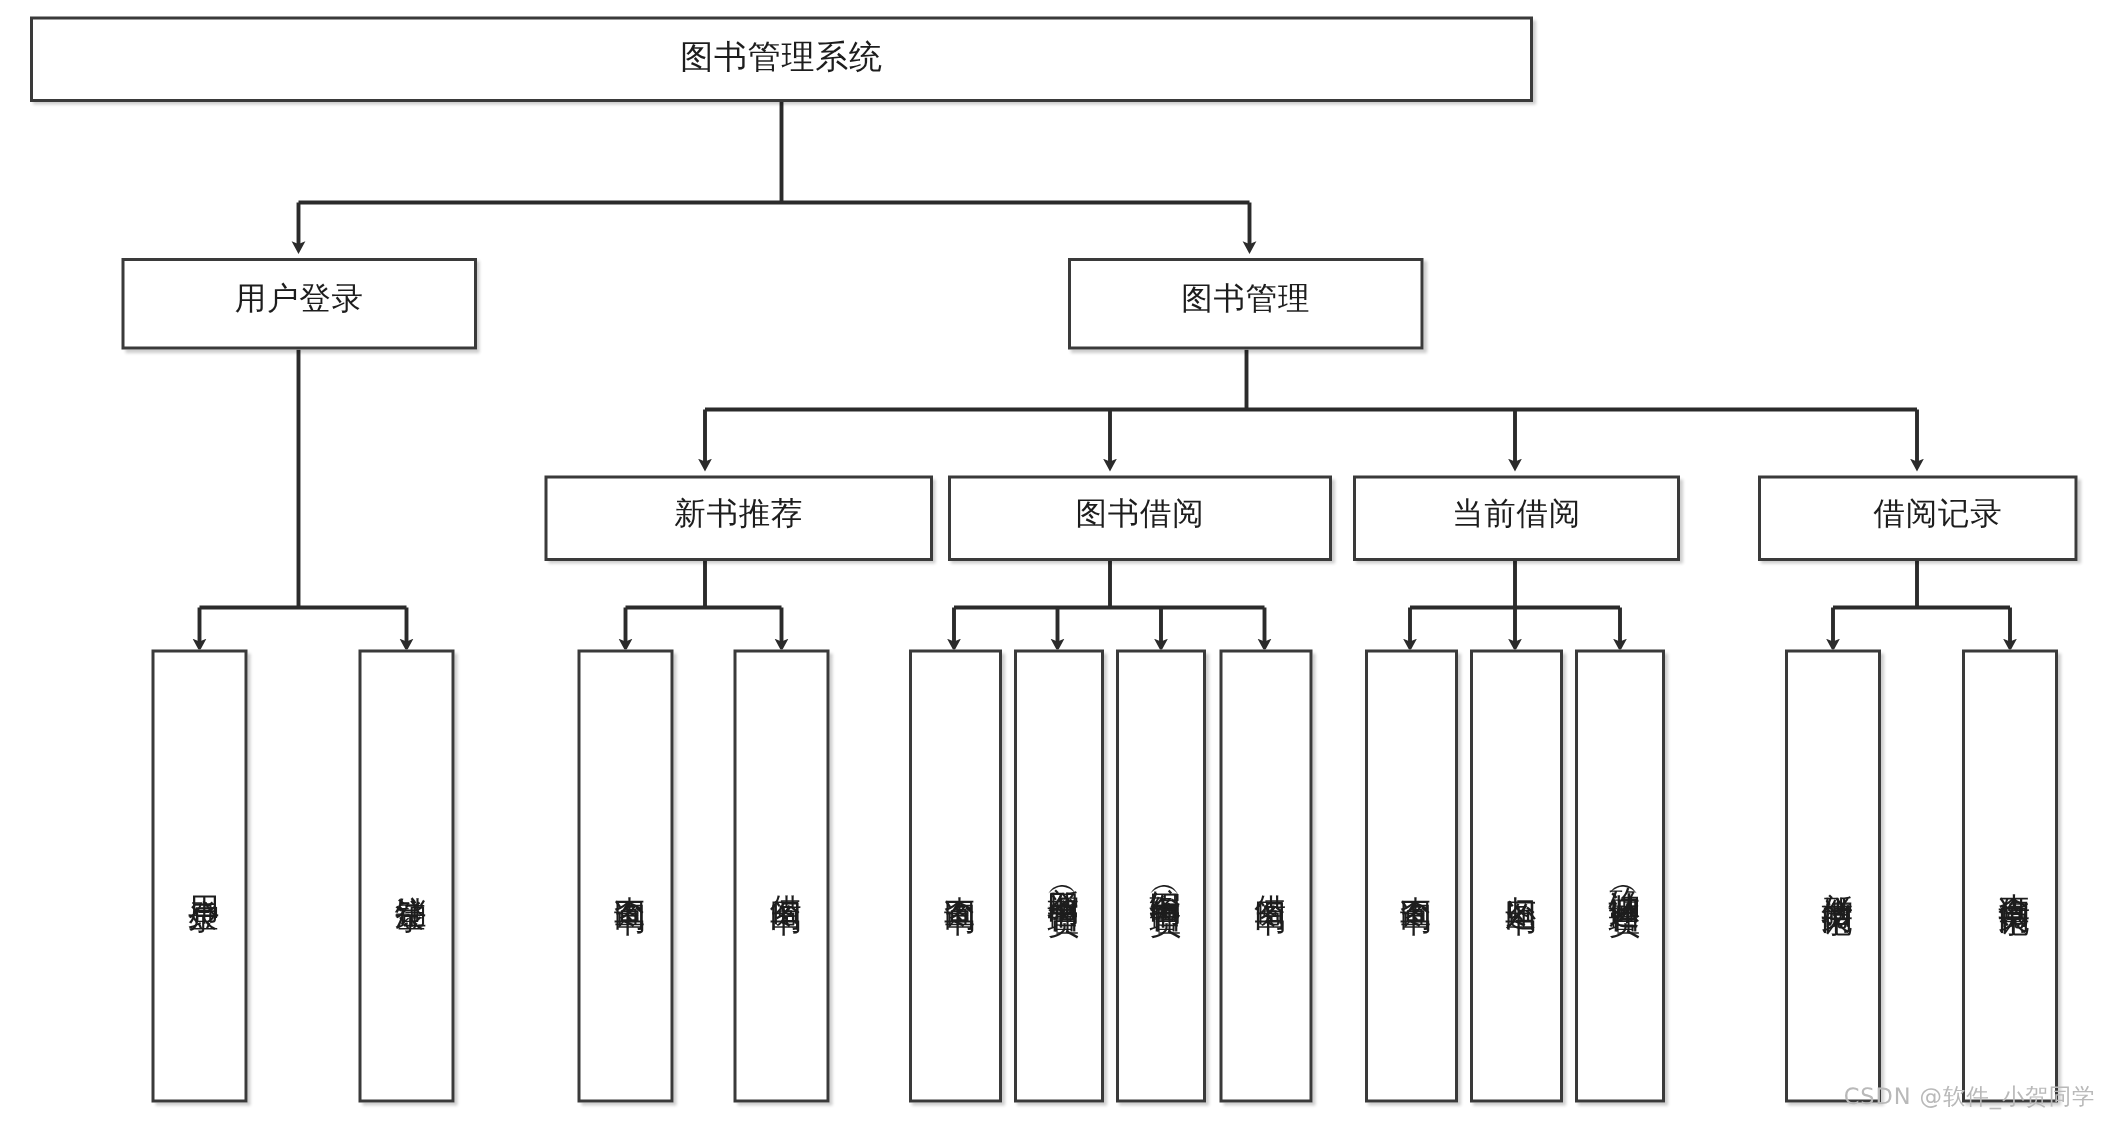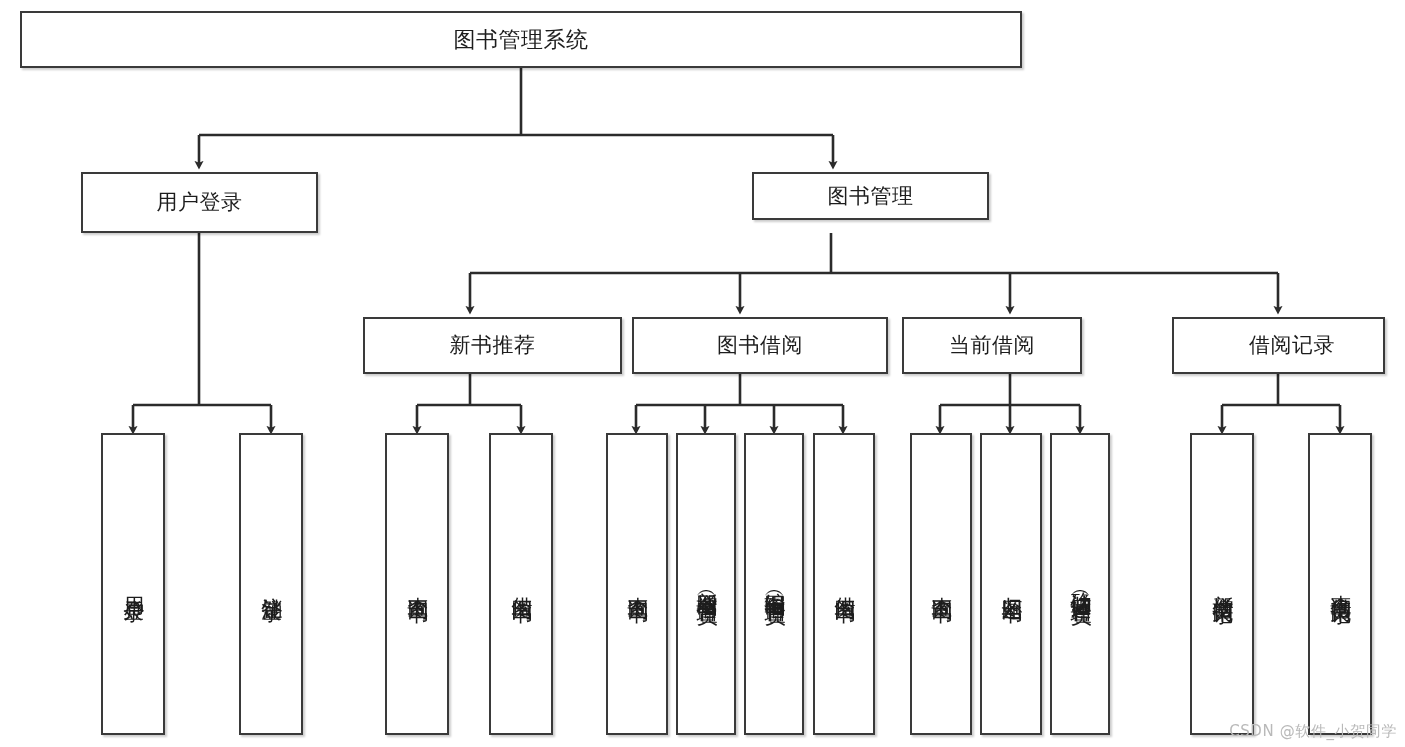--- a/index.html
+++ b/index.html
@@ -34,20 +34,21 @@
     align-items: center;
     justify-content: center;
     color: #1d1d1d;
     box-shadow: 2px 2px 2px rgba(0,0,0,0.20);
     z-index: 2;
   }
   .node .label {
     text-align: center;
     line-height: 1.18;
     letter-spacing: 0.5px;
+    font-family: Liberation Mono, monospace;
   }
   .node.root .label { font-size: 22px; }
   .node.lvl2 .label { font-size: 21px; }
   .node.lvl3 .label { font-size: 21px; }
 
   .node.leaf {
     align-items: center;
     justify-content: center;
   }
   .node.leaf .label {
@@ -124,31 +125,31 @@
     </g>
   </svg>
 
   <div class="node root" style="left:20px; top:11px; width:1002px; height:57px;">
     <span class="label">图书管理系统</span>
   </div>
 
   <div class="node lvl2" style="left:81px; top:172px; width:237px; height:61px;">
     <span class="label">用户登录</span>
   </div>
-  <div class="node lvl2" style="left:752px; top:172px; width:237px; height:48px;">
+  <div class="node lvl2" style="left:712px; top:172px; width:237px; height:61px;">
     <span class="label">图书管理</span>
   </div>
 
   <div class="node lvl3" style="left:363px; top:317px; width:259px; height:57px;justify-content:center;">
     <span class="label">新书推荐</span>
   </div>
   <div class="node lvl3" style="left:632px; top:317px; width:256px; height:57px;">
     <span class="label">图书借阅</span>
   </div>
-  <div class="node lvl3" style="left:902px; top:317px; width:180px; height:57px;align-items:center;">
+  <div class="node lvl3" style="left:902px; top:317px; width:218px; height:57px;align-items:center;">
     <span class="label">当前借阅</span>
   </div>
   <div class="node lvl3" style="left:1172px; top:317px; width:213px; height:57px;padding-left:27px;">
     <span class="label">借阅记录</span>
   </div>
 
   <div class="node leaf" style="left:101px; top:433px; width:64px; height:302px;">
     <span class="label">用户登录</span>
   </div>
   <div class="node leaf" style="left:239px; top:433px; width:64px; height:302px;">

